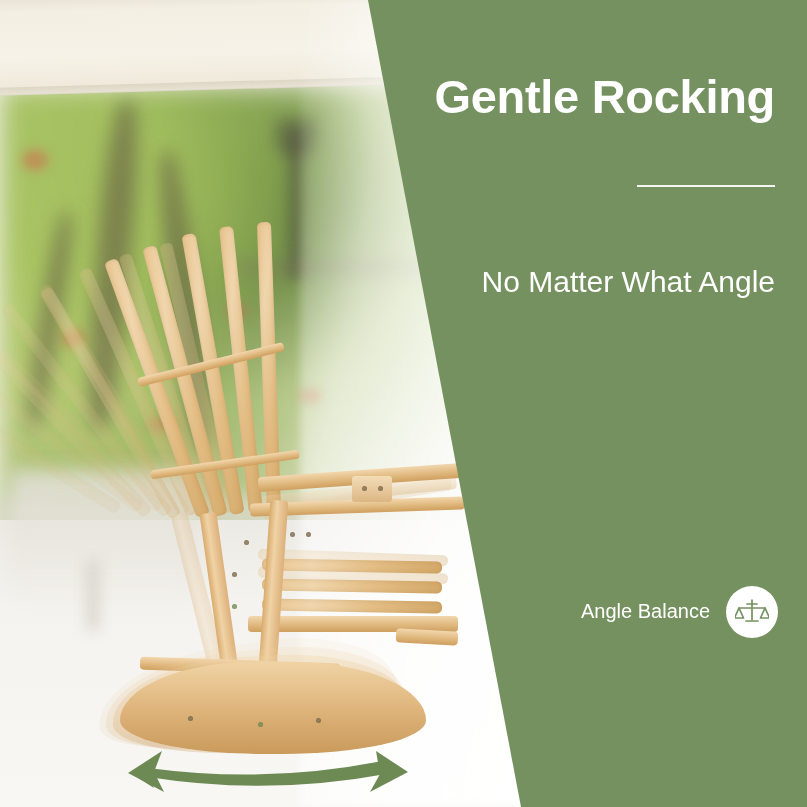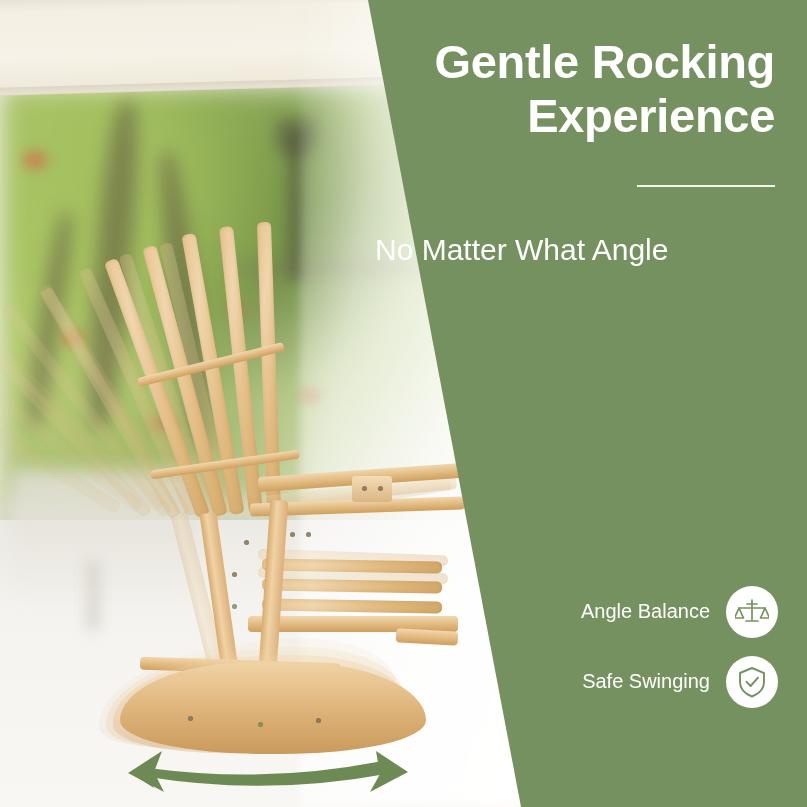--- a/index.html
+++ b/index.html
@@ -118,32 +118,32 @@
 
   
   .green-panel{
     position:absolute;inset:0;
     background:#769160;
     clip-path:polygon(368px 0, 807px 0, 807px 807px, 521px 807px);
   }
 
   
   .headline{
-    position:absolute;right:32px;top:4px;width:420px;
+    position:absolute;right:32px;top:39px;width:420px;
     text-align:right;color:#fff;
     font-size:47px;line-height:1.13;font-weight:700;
     letter-spacing:-.3px;
   }
   .rule{
     position:absolute;right:32px;top:185px;width:138px;height:2px;
     background:rgba(255,255,255,.92);
   }
   .subhead{
-    position:absolute;right:32px;top:201px;width:400px;
-    text-align:left;color:#fff;
+    position:absolute;right:32px;top:233px;width:400px;
+    text-align:right;color:#fff;
     font-size:30px;line-height:1.27;font-weight:400;
   }
 
   
   .features{position:absolute;right:29px;top:584px;width:340px;}
   .feature{
     display:flex;align-items:center;justify-content:flex-end;
     gap:16px;height:55px;margin-bottom:15px;
   }
   .feature:last-child{margin-bottom:0;}
@@ -260,21 +260,20 @@
         <path d="M258 3 L290 24 L252 44 L262 26 Z" fill="#6d8a55"></path>
         <path d="M44 3 L10 25 L46 44 L36 24 Z" fill="#6d8a55"></path>
       </svg>
     </div>
   </div>
 
   <div class="green-panel"></div>
 
   <h1 class="headline">
     <span>Gentle Rocking</span><br>
-    <span>Experience</span>
   </h1>
 
   <div class="rule"></div>
 
   <p class="subhead">
     <span>No Matter What Angle</span><br>
   </p>
 
   <div class="features">
 
@@ -286,24 +285,15 @@
           <path d="M12 9 L22 9"></path>
           <path d="M4 13 L30 13"></path>
           <path d="M4 13 L-0.5 23 L8.5 23 Z" fill="none"></path>
           <path d="M30 13 L25.5 23 L34.5 23 Z" fill="none"></path>
           <path d="M11 26 L23 26"></path>
         </svg>
       </span>
     </div>
 
 
-    <div class="feature">
-      <span class="f-label">Safe Swinging</span>
-      <span class="f-icon">
-        <svg width="34" height="34" viewBox="0 0 34 34" fill="none" stroke="#769160" stroke-width="1.9" stroke-linecap="round" stroke-linejoin="round">
-          <path d="M17 3 L29 8 V17 C29 24 23.5 29 17 31.5 C10.5 29 5 24 5 17 V8 Z"></path>
-          <path d="M11.5 16.8 L15.6 21 L23 12.6"></path>
-        </svg>
-      </span>
-    </div>
 
   </div>
 </div>
 
 </body></html>

